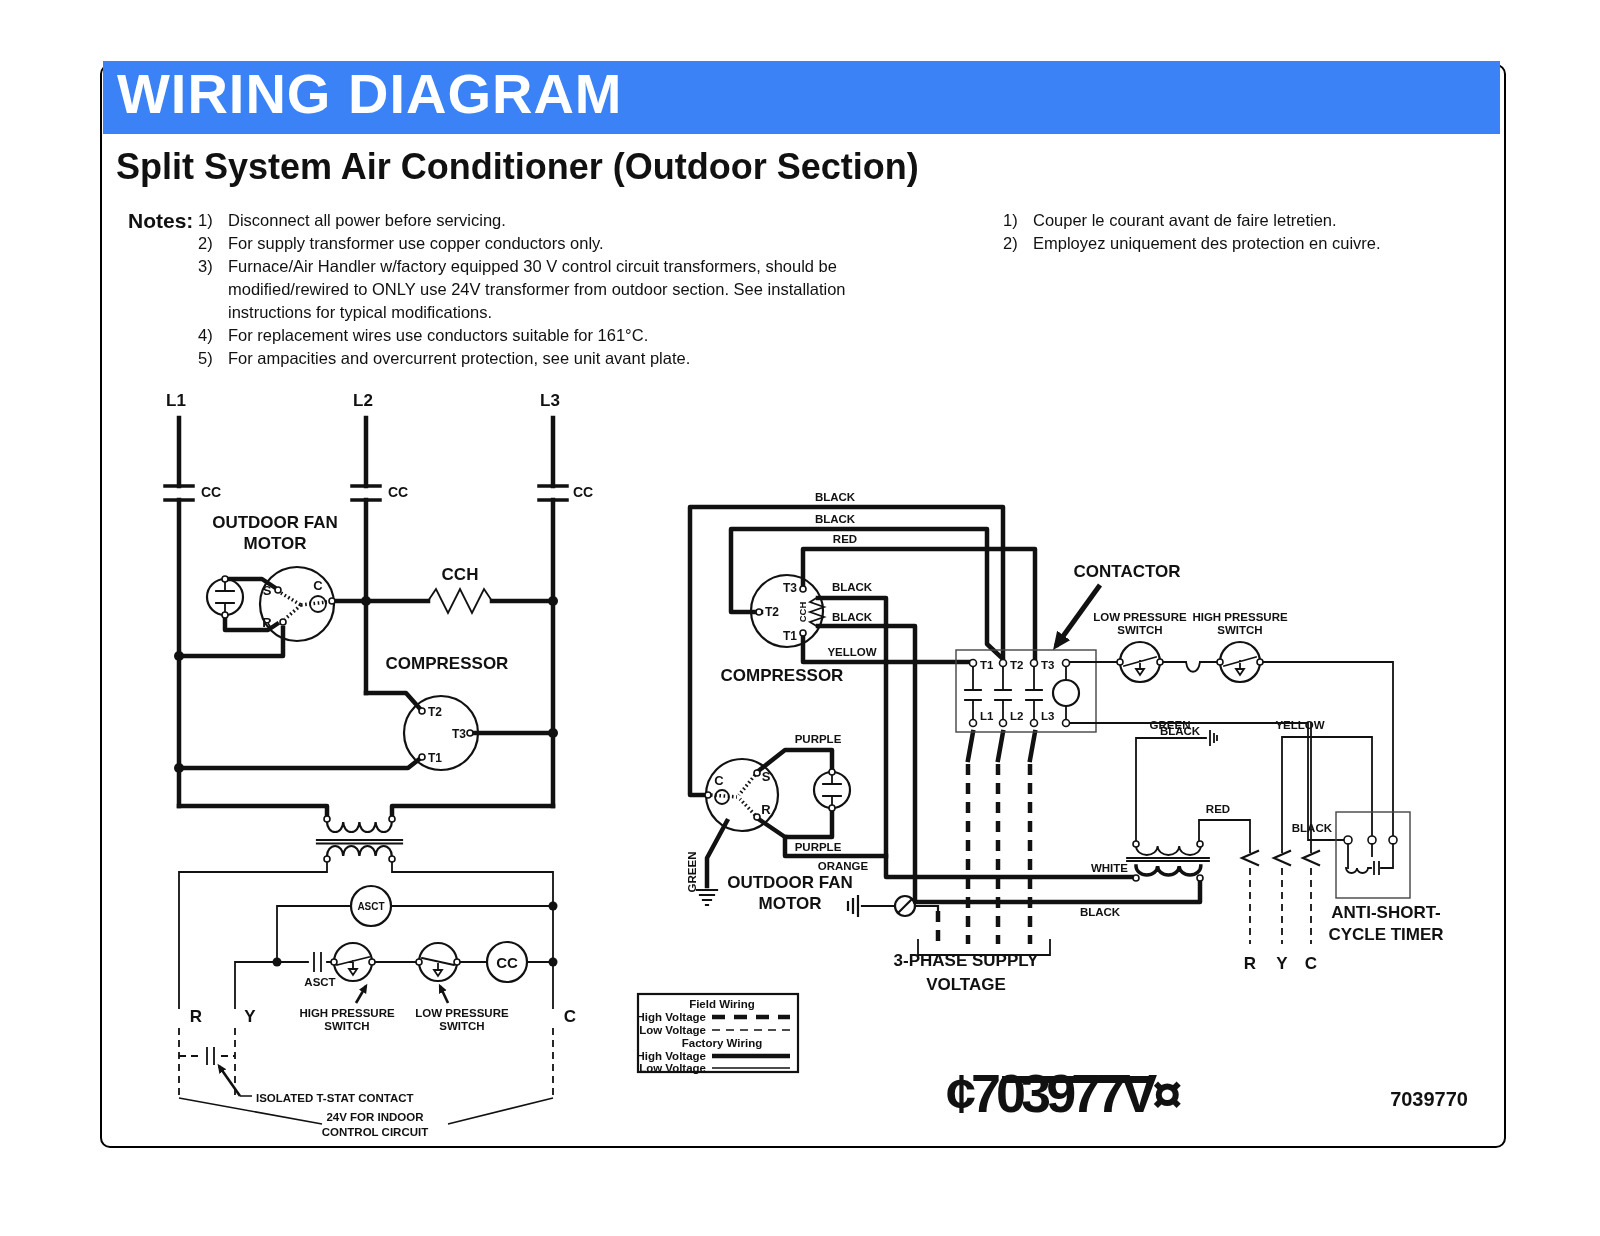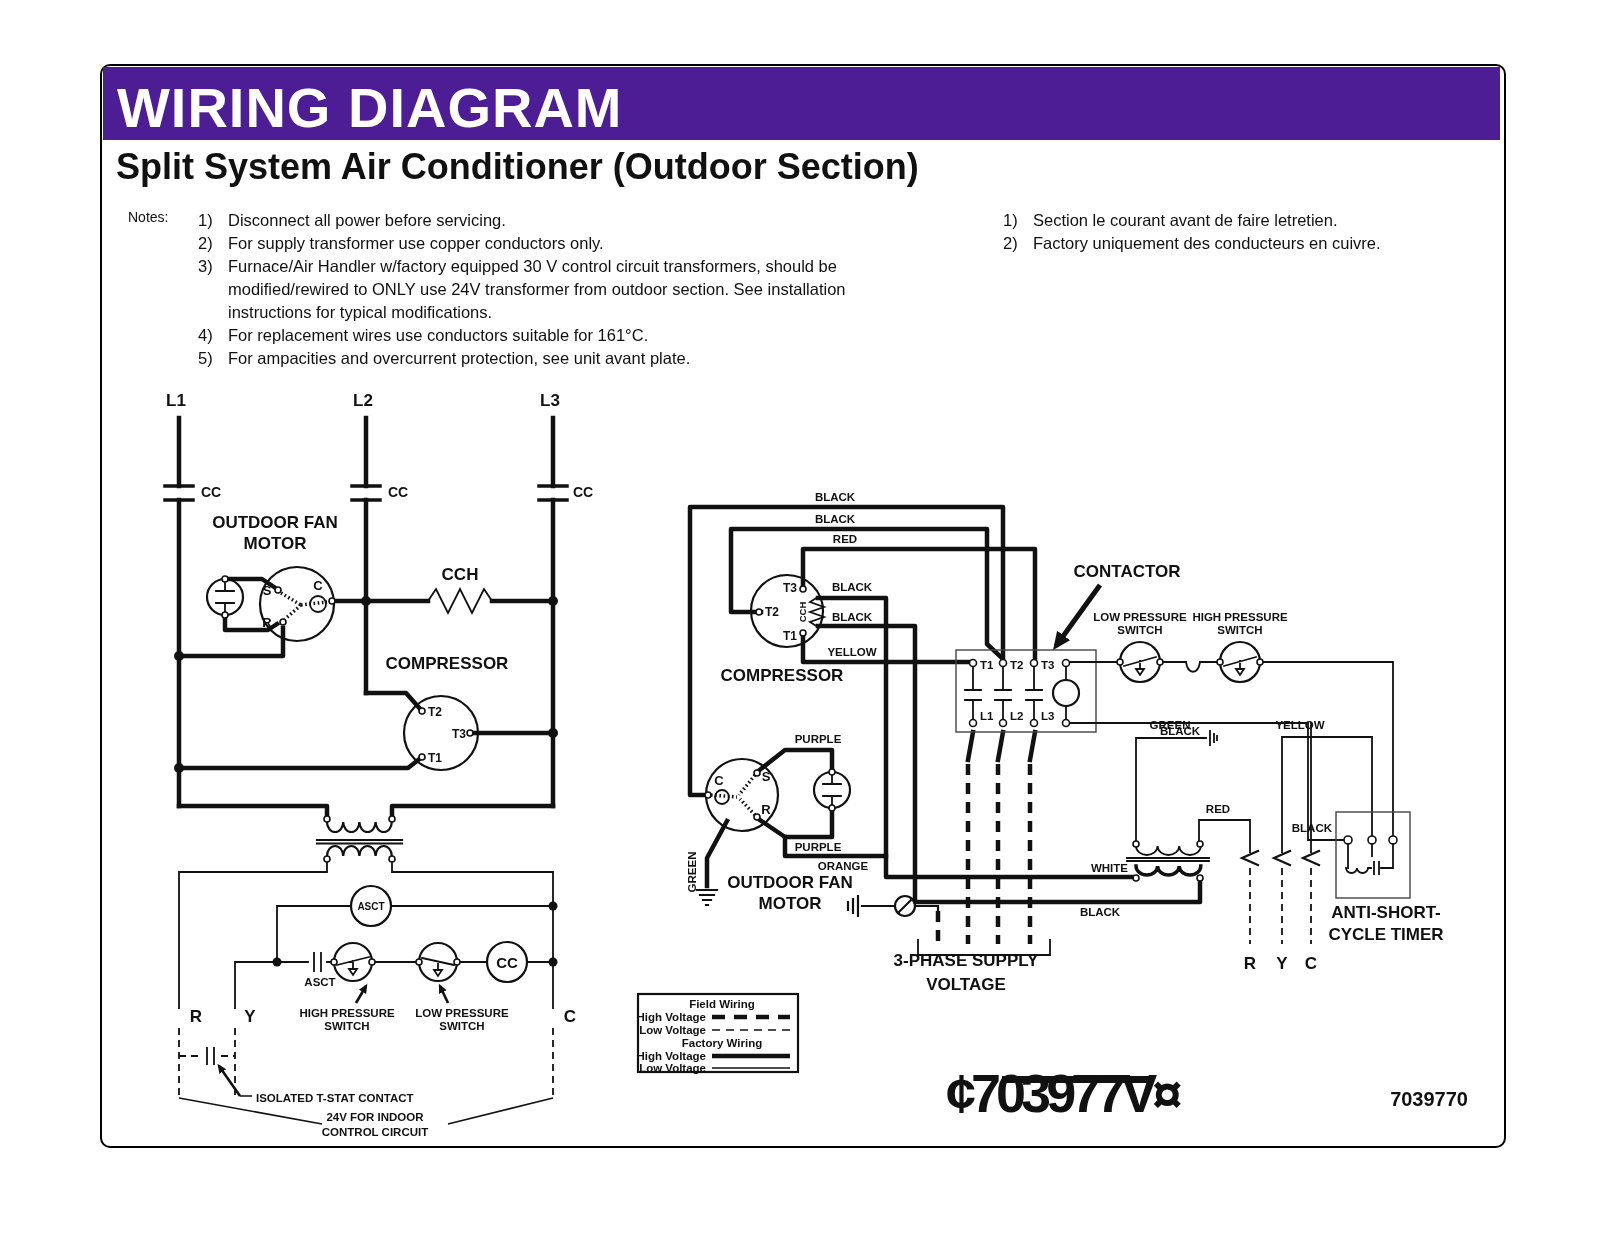--- a/index.html
+++ b/index.html
@@ -1,25 +1,25 @@
 <!DOCTYPE html>
 <html><head>
 <meta charset="utf-8">
 <style>
   html,body{margin:0;padding:0;background:#fff;}
   .page{position:relative;width:1600px;height:1236px;background:#fff;overflow:hidden;
         font-family:"Liberation Sans",sans-serif;color:#111;}
   .frame{position:absolute;left:100px;top:64px;width:1402px;height:1080px;
          border:2.5px solid #000;border-radius:10px;background:#fff;}
-  .titlebar{position:absolute;left:103px;top:67px;width:1397px;height:73px;background:#4c1d95;
-            display:flex;align-items:flex-end;}
+  .titlebar{position:absolute;left:103px;top:61px;width:1397px;height:73px;background:#3b82f6;
+            display:flex;align-items:flex-start;}
   .titlebar span{color:#fff;font-size:56px;font-weight:bold;padding-left:14px;letter-spacing:1px;}
   .subtitle{position:absolute;left:116px;top:146px;width:1332px;display:flex;
             justify-content:space-between;font-size:36px;font-weight:bold;}
-  .notes-label{position:absolute;left:128px;top:209px;font-size:14px;font-weight:normal;}
+  .notes-label{position:absolute;left:128px;top:209px;font-size:21px;font-weight:bold;}
   .notes-en{position:absolute;left:198px;top:209px;width:690px;font-size:16.5px;line-height:23px;}
   .notes-fr{position:absolute;left:1003px;top:209px;width:480px;font-size:16.5px;line-height:23px;}
   .nrow{display:flex;}
   .nnum{width:30px;flex:none;}
   .ntxt{flex:1;}
   svg.diagram{position:absolute;left:0;top:0;}
   
   .hv{stroke:#111;stroke-width:4.5;fill:none;stroke-linecap:square;stroke-linejoin:round;}
   .hvd{stroke:#111;stroke-width:4.5;fill:none;stroke-dasharray:11 8;}
   .lv{stroke:#111;stroke-width:1.8;fill:none;stroke-linecap:square;}
@@ -76,25 +76,25 @@
       </div>
     <div class="nrow">
         <span class="nnum">5)</span>
         <span class="ntxt">For ampacities and overcurrent protection, see unit avant plate.</span>
       </div>
   </div>
 
   <div class="notes-fr">
     <div class="nrow">
         <span class="nnum">1)</span>
-        <span class="ntxt">Section le courant avant de faire letretien.</span>
+        <span class="ntxt">Couper le courant avant de faire letretien.</span>
       </div>
     <div class="nrow">
         <span class="nnum">2)</span>
-        <span class="ntxt">Factory uniquement des conducteurs en cuivre.</span>
+        <span class="ntxt">Employez uniquement des protection en cuivre.</span>
       </div>
   </div>
 
   <svg class="diagram" width="1600" height="1236" viewBox="0 0 1600 1236">
     <defs>
       <marker id="ah" markerWidth="4.4" markerHeight="3.6" refX="2.6" refY="1.6" orient="auto">
         <path d="M0,0 L3.6,1.6 L0,3.2 Z" fill="#111"></path>
       </marker>
     </defs>
 

